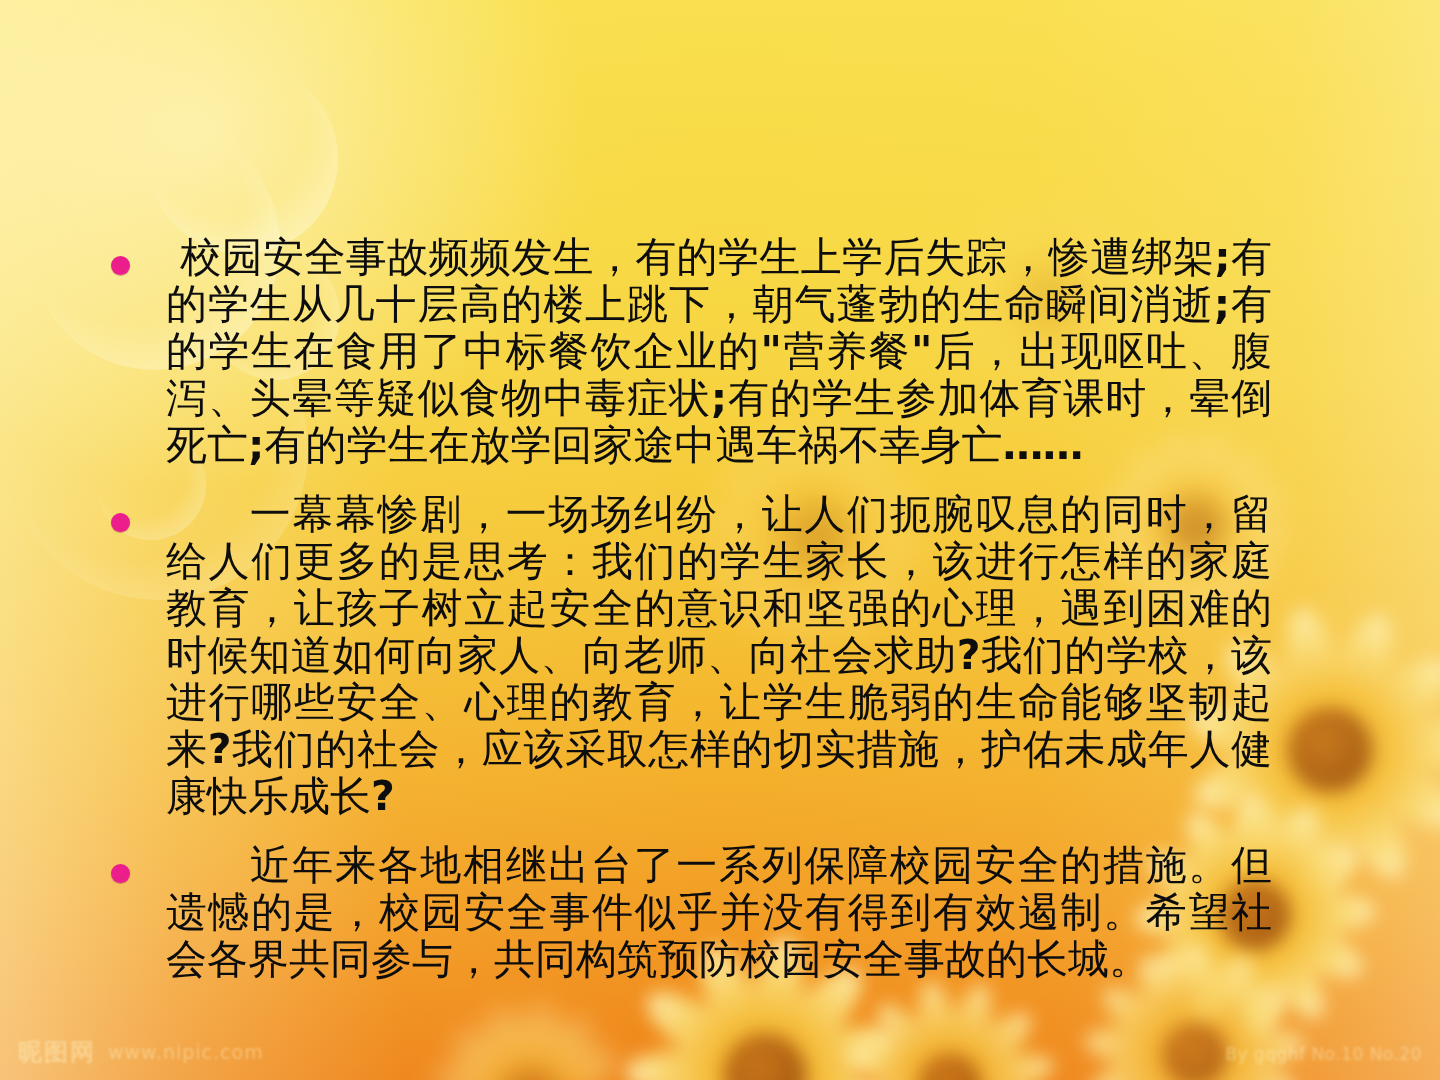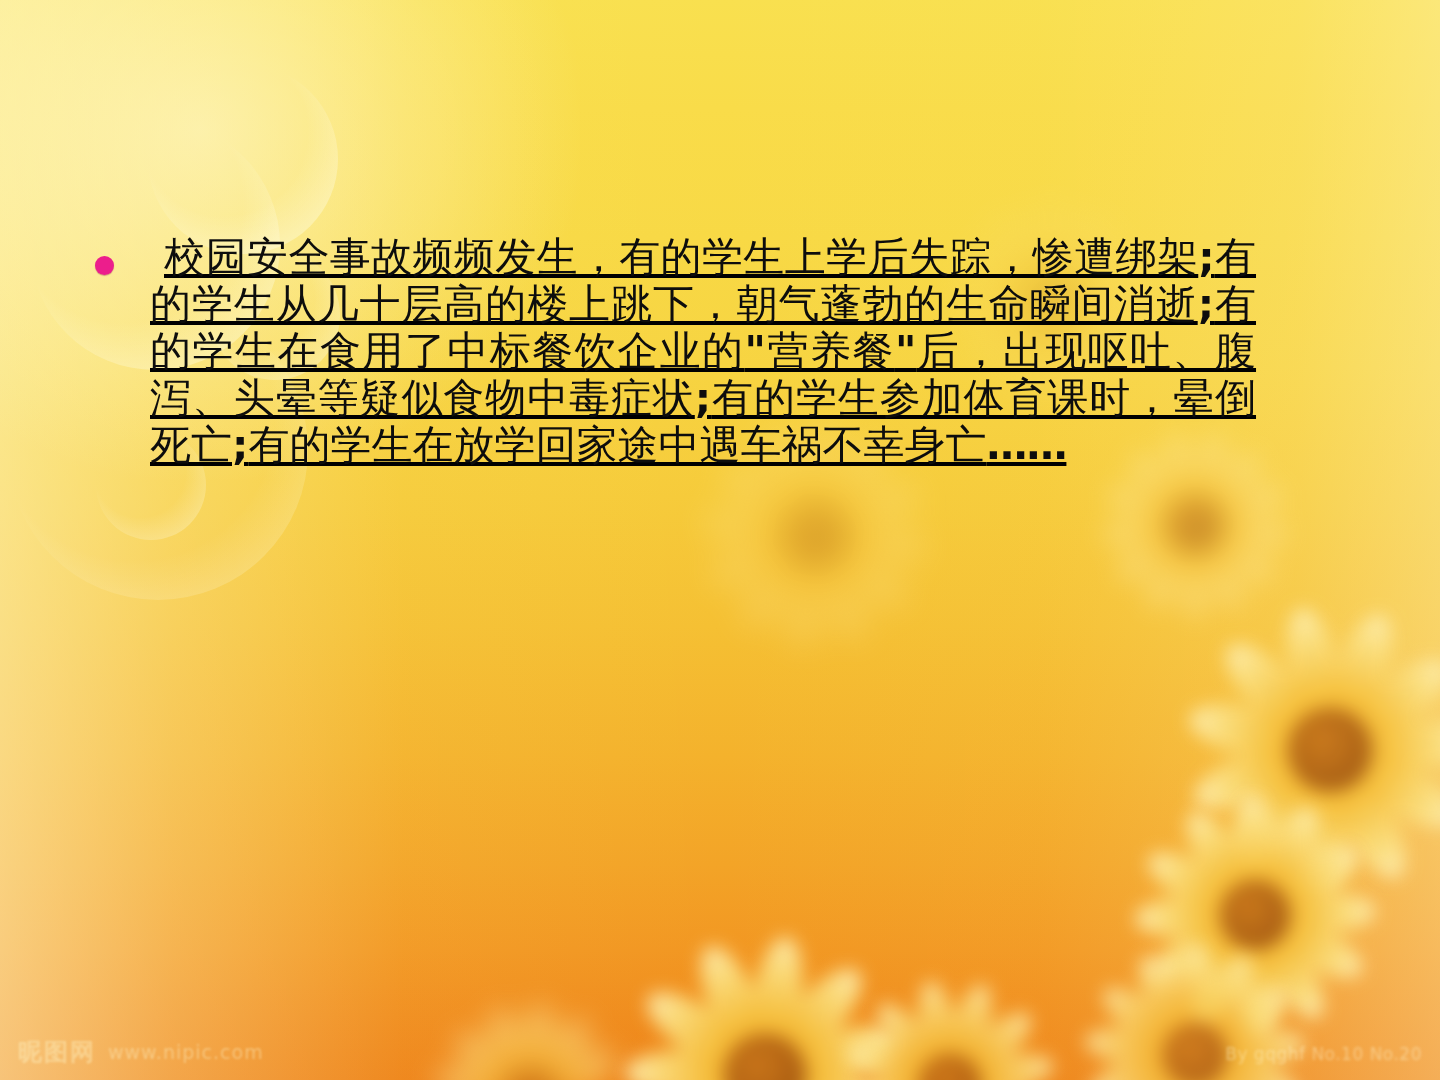--- a/index.html
+++ b/index.html
@@ -149,24 +149,23 @@
     line-height: 1.05;
     letter-spacing: 1px;
     color: #0a0a0a;
     text-shadow: 2px 2px 0 rgba(120,90,20,.18);
     white-space: nowrap;
   }
 
   
   .body-list {
     position: absolute;
-    left: 0;
+    left: 16px;
     top: 234px;
     width: 1316px;
-    text-decoration: underline;
   }
   .para {
     position: relative;
     padding-left: 150px;
     padding-right: 60px;
     margin-bottom: 22px;
   }
   .bullet-dot {
     position: absolute;
     left: 95px;
@@ -375,21 +374,29 @@
     </div>
 
 
   <div class="body-list">
 
     <div class="para">
       <span class="bullet-dot"></span>
       <div class="para-text"><span class="ind-sm"></span>校园安全事故频频发生，有的学生上学后失踪，惨遭绑架<span class="semi">;</span>有的学生从几十层高的楼上跳下，朝气蓬勃的生命瞬间消逝<span class="semi">;</span>有的学生在食用了中标餐饮企业的<span class="dquote">"</span>营养餐<span class="dquote">"</span>后，出现呕吐、腹泻、头晕等疑似食物中毒症状<span class="semi">;</span>有的学生参加体育课时，晕倒死亡<span class="semi">;</span>有的学生在放学回家途中遇车祸不幸身亡<span class="ell">……</span></div>
     </div>
 
-
+    <div class="para">
+      <span class="bullet-dot"></span>
+      <div class="para-text"><span class="ind"></span>一幕幕惨剧，一场场纠纷，让人们扼腕叹息的同时，留给人们更多的是思考：我们的学生家长，该进行怎样的家庭教育，让孩子树立起安全的意识和坚强的心理，遇到困难的时候知道如何向家人、向老师、向社会求助<span class="qmark">?</span>我们的学校，该进行哪些安全、心理的教育，让学生脆弱的生命能够坚韧起来<span class="qmark">?</span>我们的社会，应该采取怎样的切实措施，护佑未成年人健康快乐成长<span class="qmark">?</span></div>
+    </div>
+
+    <div class="para">
+      <span class="bullet-dot"></span>
+      <div class="para-text"><span class="ind"></span>近年来各地相继出台了一系列保障校园安全的措施。但遗憾的是，校园安全事件似乎并没有得到有效遏制。希望社会各界共同参与，共同构筑预防校园安全事故的长城。</div>
+    </div>
 
   </div>
 
   <div class="wm wm-left">
     <span class="wm-logo">昵图网</span>
     <span class="wm-url">www.nipic.com</span>
   </div>
 
   <div class="wm wm-right">By gqghf No.10 No.20</div>
 

